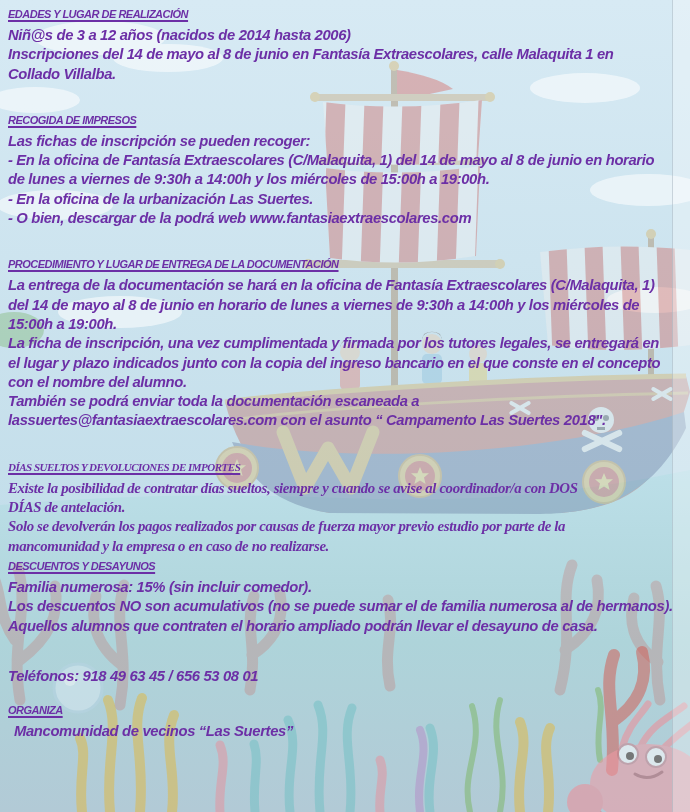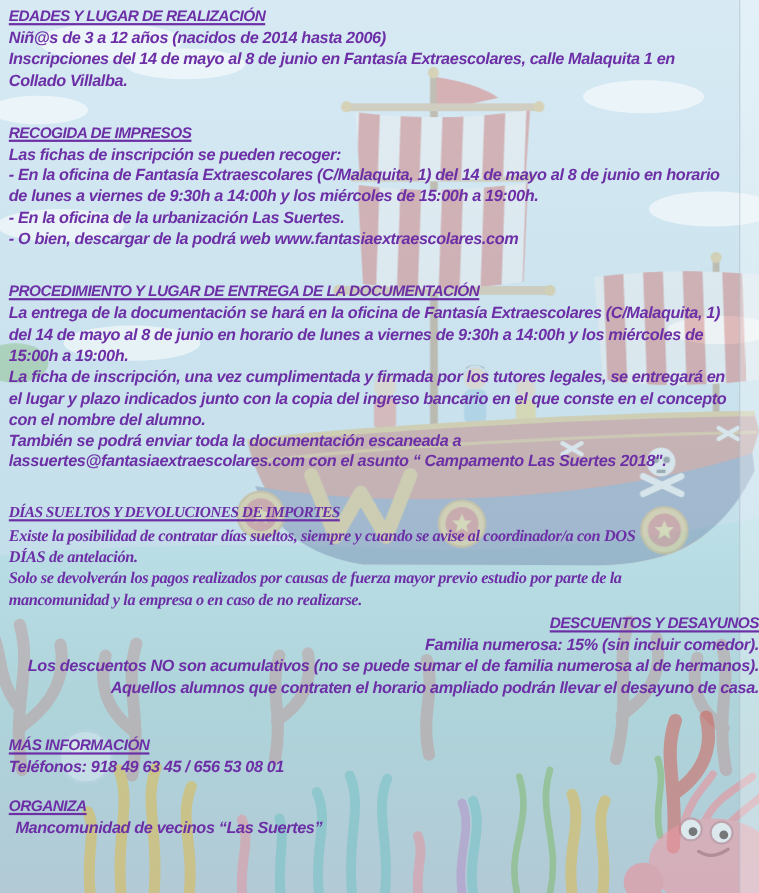--- a/index.html
+++ b/index.html
@@ -15,24 +15,24 @@
     border-left:1px solid rgba(150,168,182,0.45);
   }
   .flyer-text{
     position:absolute;left:8px;top:4px;width:682px;z-index:2;
     color:#6c2fa6;font-weight:bold;font-style:italic;
     font-size:14.8px;line-height:19.3px;letter-spacing:-0.35px;
   }
   .flyer-text section{margin:0 0 26px 0;}
   .flyer-text section.gap27{}
   .flyer-text section.gap18{margin-bottom:0;font-family:Liberation Serif, serif;}
-  .flyer-text section.gap31{margin-bottom:31px;text-align:right;}
+  .flyer-text section.gap31{margin-bottom:31px;}
   .flyer-text section.gap14{margin-bottom:14px;}
   .flyer-text h2{
-    font-size:14px;line-height:20px;margin:0 0 2px 0;letter-spacing:-0.5px;
+    font-size:11px;line-height:20px;margin:0 0 2px 0;letter-spacing:-0.5px;
     text-decoration:underline;text-decoration-thickness:1.5px;text-underline-offset:2px;
     font-weight:bold;font-style:italic;
   }
   .flyer-text p{margin:0;white-space:pre-line;}
   .flyer-text p.indent{padding-left:6px;}
 </style>
 </head>
 <body>
 
 <svg class="bg-scene" viewBox="0 0 690 812" xmlns="http://www.w3.org/2000/svg" aria-hidden="true">
@@ -282,21 +282,20 @@
   </section>
 
   <section class="gap31">
     <h2>DESCUENTOS Y DESAYUNOS</h2>
     <p>Familia numerosa: 15% (sin incluir comedor).</p>
     <p>Los descuentos NO son acumulativos (no se puede sumar el de familia numerosa al de hermanos).</p>
     <p>Aquellos alumnos que contraten el horario ampliado podrán llevar el desayuno de casa.</p>
   </section>
 
   <section class="gap14">
-    <h2>MÁS INFORMACIÓN</h2>
     <p>Teléfonos: 918 49 63 45 / 656 53 08 01</p>
   </section>
 
   <section>
     <h2>ORGANIZA</h2>
     <p class="indent">Mancomunidad de vecinos “Las Suertes”</p>
   </section>
 
 </div>
 

